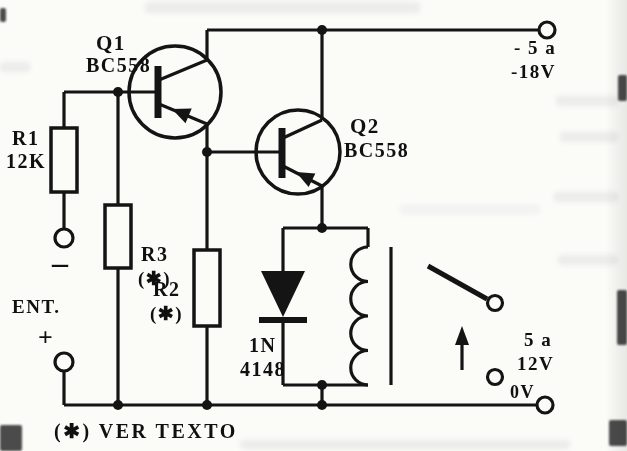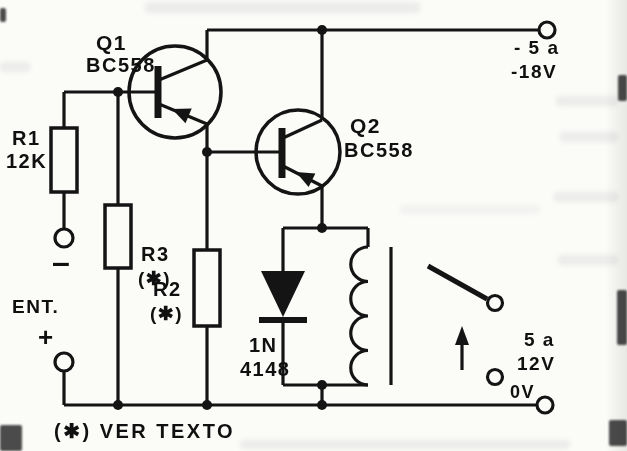--- a/index.html
+++ b/index.html
@@ -1,21 +1,21 @@
 <!DOCTYPE html>
 <html><head>
 <meta charset="utf-8">
 <style>
   html,body{margin:0;padding:0;background:#e9e9e6;}
   .page{
     position:relative;
     width:627px;height:451px;
     background:#fbfbf8;
     overflow:hidden;
-    font-family:Liberation Sans, sans-serif;
+    font-family:Liberation Serif, serif;
   }
   svg{position:absolute;left:0;top:0;}
   .wire{stroke:#141414;stroke-width:3.2;fill:none;stroke-linecap:butt;}
   .thick{stroke:#141414;stroke-width:7;fill:none;}
   .body-outline{stroke:#141414;stroke-width:3.5;fill:none;}
   .terminal{stroke:#141414;stroke-width:3.2;fill:#fbfbf8;}
   .dot{fill:#141414;stroke:none;}
   .solid{fill:#141414;stroke:none;}
   .lbl{fill:#101010;font-weight:700;letter-spacing:1.5px;}
   .s18{font-size:18px;} .s19{font-size:19px;} .s20{font-size:20px;}

